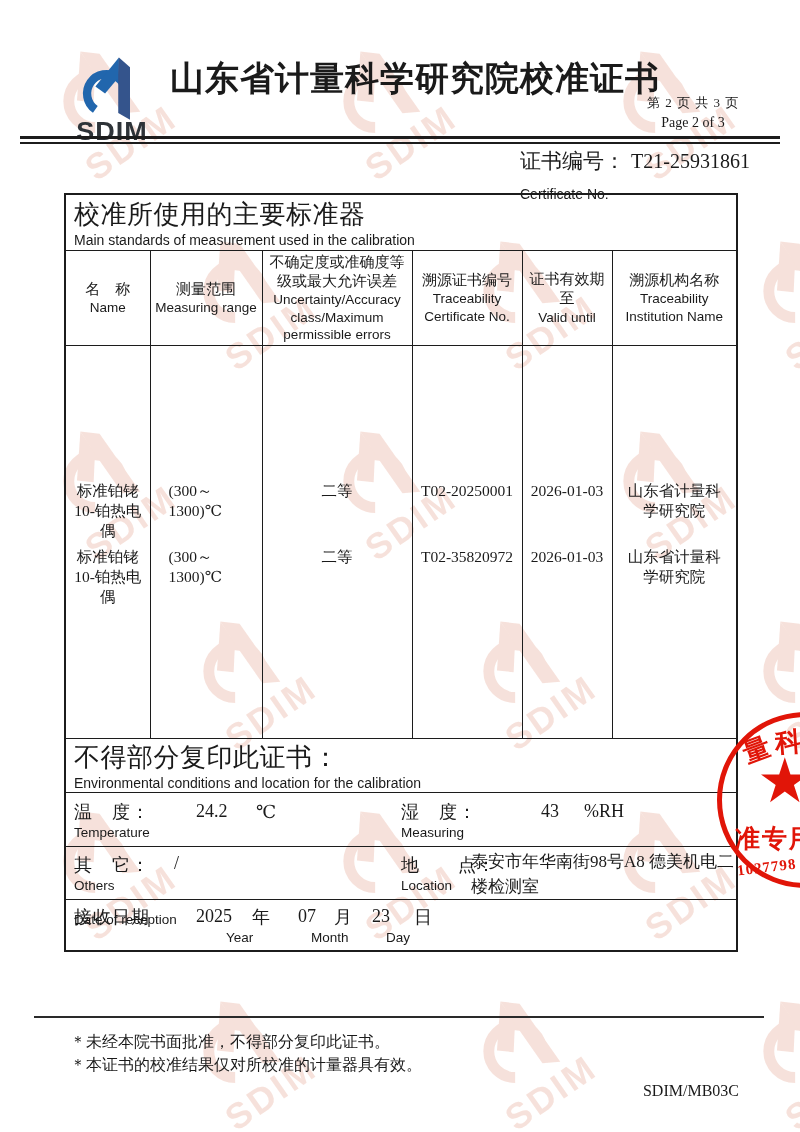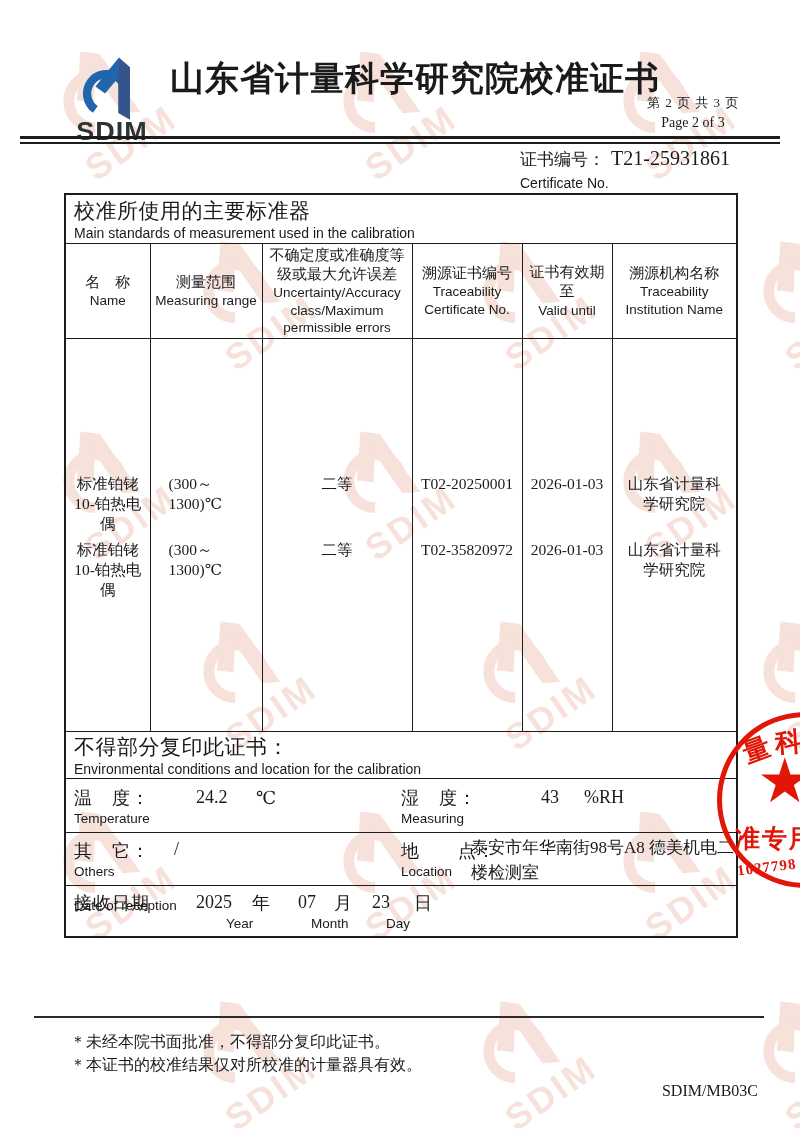--- a/index.html
+++ b/index.html
@@ -39,34 +39,34 @@
   }
   .page-info { position:absolute; right:52px; top:94px; width:110px; text-align:center; z-index:2; }
   .page-info-cn { font-size:13px; letter-spacing:1px; white-space:nowrap; }
   .page-info-en { font-size:14px; margin-top:3px; white-space:nowrap; }
   .double-rule {
     position:absolute; left:20px; top:136px; width:760px; height:8px; z-index:2;
     border-top:3px solid #1c1c1c; border-bottom:2px solid #1c1c1c;
   }
   .cert-no { position:absolute; left:520px; top:147px; width:225px; z-index:2; }
   .cert-no-line { white-space:nowrap; }
-  .cert-label-cn { font-size:17px; }
+  .cert-label-cn { font-size:21px; }
   .cert-value { font-size:20px; margin-left:6px; }
-  .cert-label-en { font-family:"Liberation Sans",sans-serif; font-size:14px; margin-top:4px; }
+  .cert-label-en { font-family:"Liberation Sans",sans-serif; font-size:14px; margin-top:11px; }
   
   table.main {
     position:absolute; left:64px; top:193px; width:672px; z-index:1;
     border-collapse:collapse; border:2px solid #1c1c1c;
     table-layout:fixed;
   }
   table.main td, table.main th { border:1px solid #1c1c1c; vertical-align:middle; }
   .cn { font-size:15px; }
   .en { font-family:"Liberation Sans",sans-serif; font-size:13.5px; }
   .sec-title-cell { height:42px; padding:2px 8px; text-align:left; }
-  .sec-title-cn { font-size:21px; letter-spacing:0.5px; }
+  .sec-title-cn { font-size:26px; letter-spacing:0.5px; }
   .sec-title-en { font-family:"Liberation Sans",sans-serif; font-size:14px; }
   .col-hdr { height:90px; text-align:center; font-weight:normal; padding:2px 4px; line-height:1.28; }
   .body-row td { vertical-align:top; padding-top:10px; height:393px; }
   .entry { height:66px; margin-bottom:0; line-height:1.3; font-size:15.5px; }
   .entry.center { text-align:center; }
   .cell-name { padding:0 5px; }
   .cell-range { padding-left:18px; }
   .cell-inst { padding:0 10px; }
   .env-title-cell { height:39px; padding:1px 8px; }
   .env-row-cell { height:54px; position:relative; }
@@ -74,21 +74,21 @@
   .env-value { font-size:18px; }
   .env-en { font-family:"Liberation Sans",sans-serif; font-size:13.5px; }
   .abs { position:absolute; white-space:nowrap; }
   .loc-value { font-size:17px; line-height:1.45; width:268px; white-space:normal; }
   .notice-cell { height:86px; vertical-align:top; padding:5px 10px; }
   .notice-line { font-size:15px; line-height:1.5; }
   
   .bottom-rule { position:absolute; left:34px; top:1016px; width:730px; border-top:2px solid #2a2a2a; z-index:2; }
   .footnotes { position:absolute; left:70px; top:1030px; z-index:2; }
   .footnote { font-size:16px; line-height:1.45; }
-  .form-code { position:absolute; right:42px; top:1082px; font-size:16px; z-index:2; }
+  .form-code { position:absolute; right:61px; top:1082px; font-size:16px; z-index:2; }
   
   .stamp { position:absolute; left:717px; top:712px; width:176px; height:176px; z-index:3; color:#e11508; }
   .stamp-ring { position:absolute; inset:0; border:5px solid #e11508; border-radius:50%; }
   .stamp-char { position:absolute; font-weight:bold; font-size:27px; color:#e11508; }
   .stamp-star { position:absolute; left:40px; top:38px; font-size:62px; line-height:1; color:#e11508; }
   .stamp-line { position:absolute; left:18px; top:110px; font-size:25px; font-weight:bold; letter-spacing:2px; color:#e11508; white-space:nowrap; }
   .stamp-digits { position:absolute; left:20px; top:147px; font-size:15px; font-weight:bold; letter-spacing:1px; color:#e11508; transform:rotate(-7deg); white-space:nowrap; }
 </style>
 </head>
 <body>

